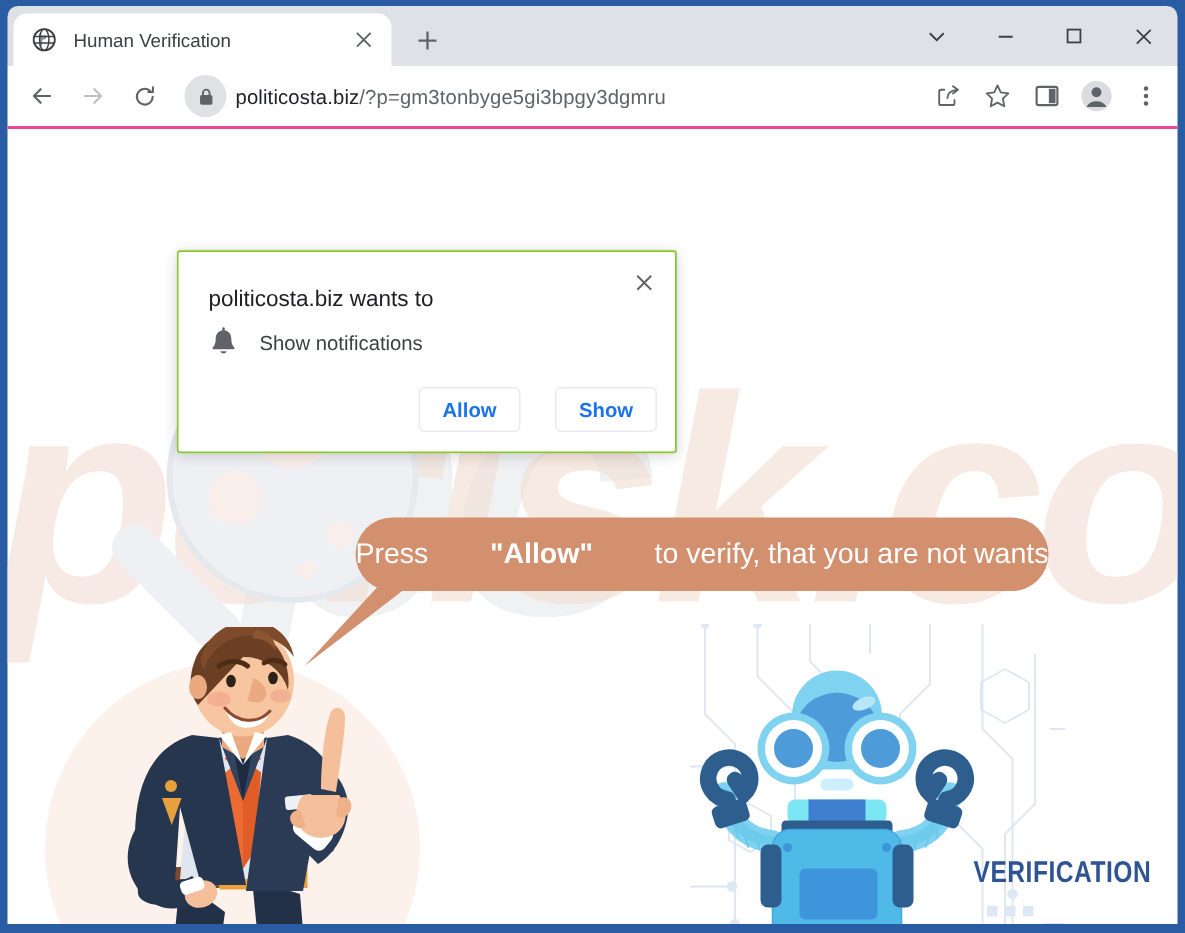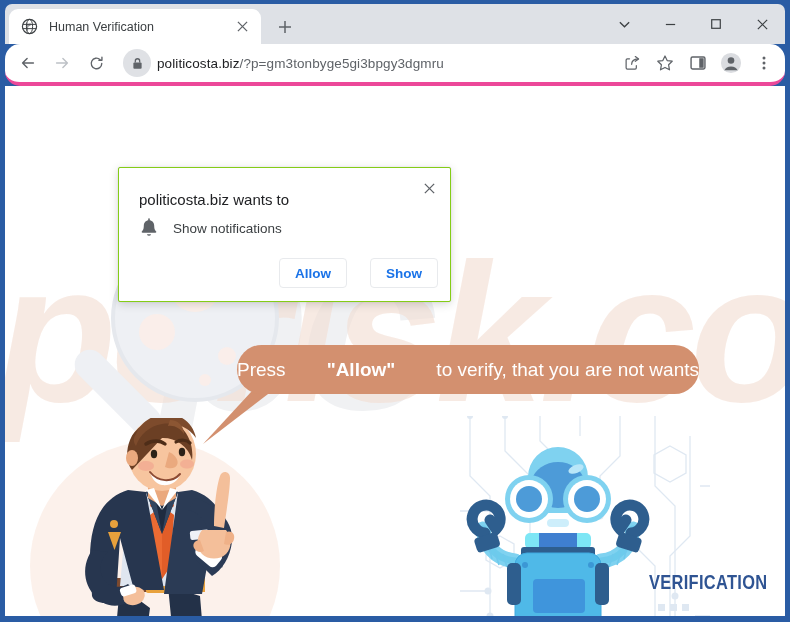--- a/index.html
+++ b/index.html
@@ -76,22 +76,21 @@
     color: #3c4043;
   }
 
   
   #toolbar {
     position: relative;
     height: 42px;
     background: #ffffff;
     display: flex; align-items: center;
     padding: 0 6px 0 8px;
-    border-bottom: 4px solid #ec4899;
-    border-radius: 15px;
+    border-bottom: 2px solid #ec4899;
   }
   .nav-btn {
     width: 30px; height: 30px;
     margin-right: 4px;
     display: flex; align-items: center; justify-content: center;
     border-radius: 50%;
     color: #5f6368;
     flex: 0 0 auto;
   }
   #reload-button { margin-right: 10px; }

